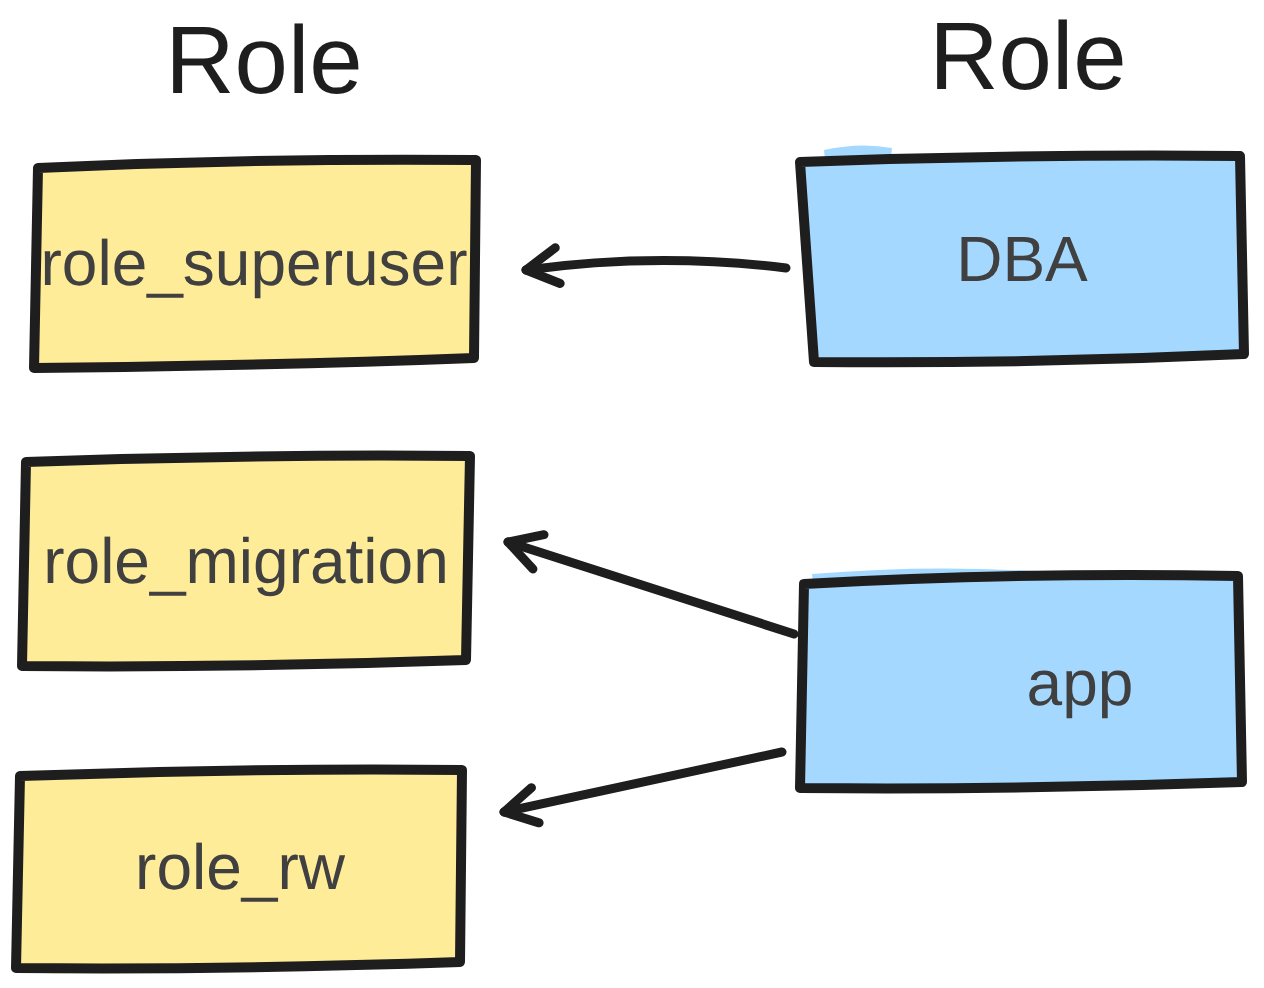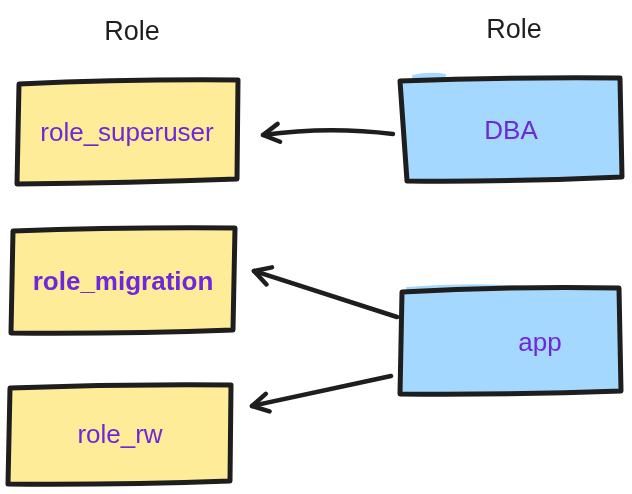--- a/index.html
+++ b/index.html
@@ -34,29 +34,29 @@
   .arrow-path {
     fill: none;
     stroke: #1e1e1e;
     stroke-width: 4.5;
     stroke-linecap: round;
   }
   .label {
     position: absolute;
     transform: translate(-50%, -50%);
     white-space: nowrap;
-    font-size: 26px;
+    font-size: 32px;
     line-height: 1.1;
-    color: #6d28d9;
+    color: #404040;
   }
   .column-header {
     position: absolute;
     transform: translate(-50%, -50%);
     white-space: nowrap;
-    font-size: 27px;
+    font-size: 48px;
     line-height: 1.1;
     color: #1e1e1e;
     text-align: right;
   }
 </style>
 </head>
 <body>
 
 <div class="canvas">
 
@@ -80,19 +80,19 @@
 
     <path class="arrow-path" d="M393,134 Q328,126 263,135" marker-end="url(#ah)"></path>
     <path class="arrow-path" d="M397,317 L254,271" marker-end="url(#ah)"></path>
     <path class="arrow-path" d="M391,376 L252,406" marker-end="url(#ah)"></path>
   </svg>
 
   <div class="column-header" style="left:132px; top:32px;">Role</div>
   <div class="column-header" style="left:514px; top:30px;">Role</div>
 
   <div class="label" style="left:127px; top:132px;">role_superuser</div>
-  <div class="label" style="left:123px; top:281px;font-weight:bold;">role_migration</div>
+  <div class="label" style="left:123px; top:281px;">role_migration</div>
   <div class="label" style="left:511px; top:130px;">DBA</div>
 
   <div class="label" style="left:120px; top:434px;">role_rw</div>
   <div class="label" style="left:540px; top:342px;">app</div>
 
 </div>
 
 </body></html>

